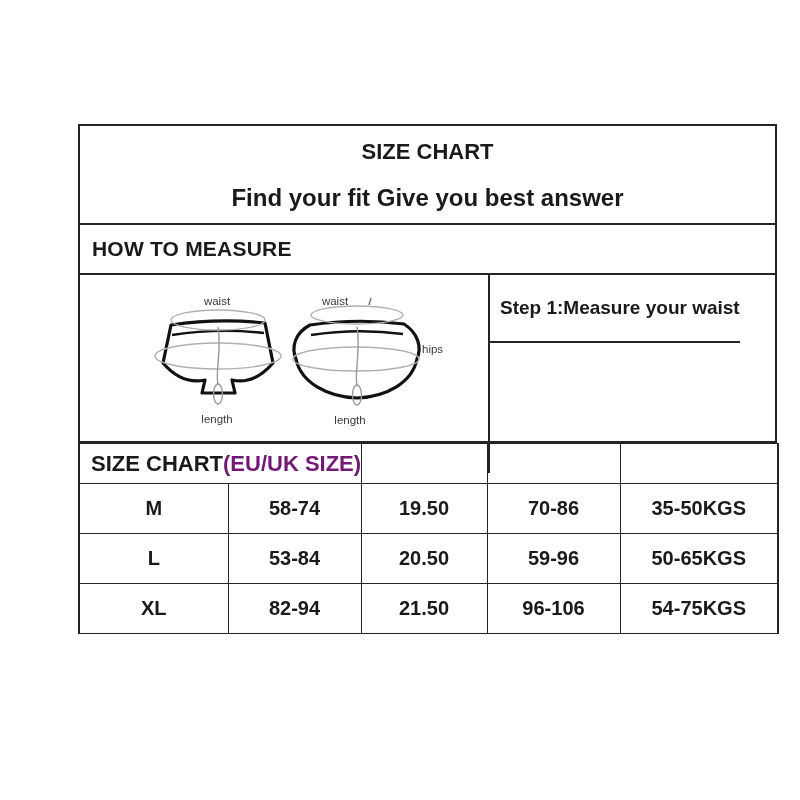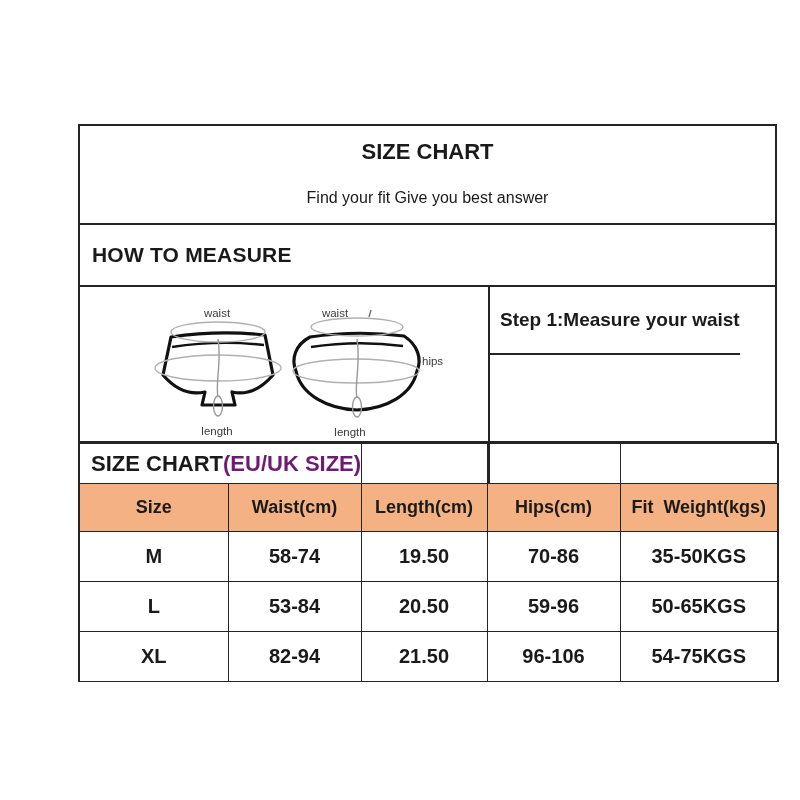--- a/index.html
+++ b/index.html
@@ -15,23 +15,23 @@
   .upper-box{
     box-sizing:border-box;width:699px;height:319px;
     border:2px solid #242424;background:#fff;
   }
   .hdr{
     box-sizing:border-box;height:99px;border-bottom:2px solid #242424;
     display:flex;flex-direction:column;align-items:center;justify-content:center;
     text-align:center;
   }
   .hdr-title{font-size:22px;font-weight:bold;line-height:30px;}
-  .hdr-sub{font-size:16px;font-weight:normal;line-height:30px;margin-top:16px;}
+  .hdr-sub{font-size:24px;font-weight:bold;line-height:30px;margin-top:16px;}
   .howto{
-    box-sizing:border-box;height:62px;border-bottom:2px solid #242424;
+    box-sizing:border-box;height:50px;border-bottom:2px solid #242424;
     display:flex;align-items:center;padding-left:12px;
     font-size:21px;font-weight:bold;letter-spacing:.2px;
   }
   .measure-row{box-sizing:border-box;height:198px;display:flex;}
   .diagram-cell{
     box-sizing:border-box;width:410px;border-right:2px solid #242424;
     overflow:hidden;
   }
   .steps-col{flex:1;display:flex;}
   .step1{
@@ -123,27 +123,20 @@
         <col style="width:133px">
         <col style="width:158px">
     </colgroup>
     <tbody>
         <tr class="title-row">
       <td colspan="2" class="title-cell outer-l"><span>SIZE CHART</span><span class="title-accent">(EU/UK SIZE)</span></td>
       <td></td>
       <td></td>
       <td class="outer-r"></td>
     </tr>
-    <tr class="head-row">
-      <th class="outer-l">Size</th>
-      <th>Waist(cm)</th>
-      <th>Length(cm)</th>
-      <th>Hips(cm)</th>
-      <th class="outer-r">Fit  Weight(kgs)</th>
-    </tr>
     <tr class="data-row">
       <td class="outer-l">M</td>
       <td>58-74</td>
       <td>19.50</td>
       <td>70-86</td>
       <td class="outer-r">35-50KGS</td>
     </tr>
     <tr class="data-row">
       <td class="outer-l">L</td>
       <td>53-84</td>

